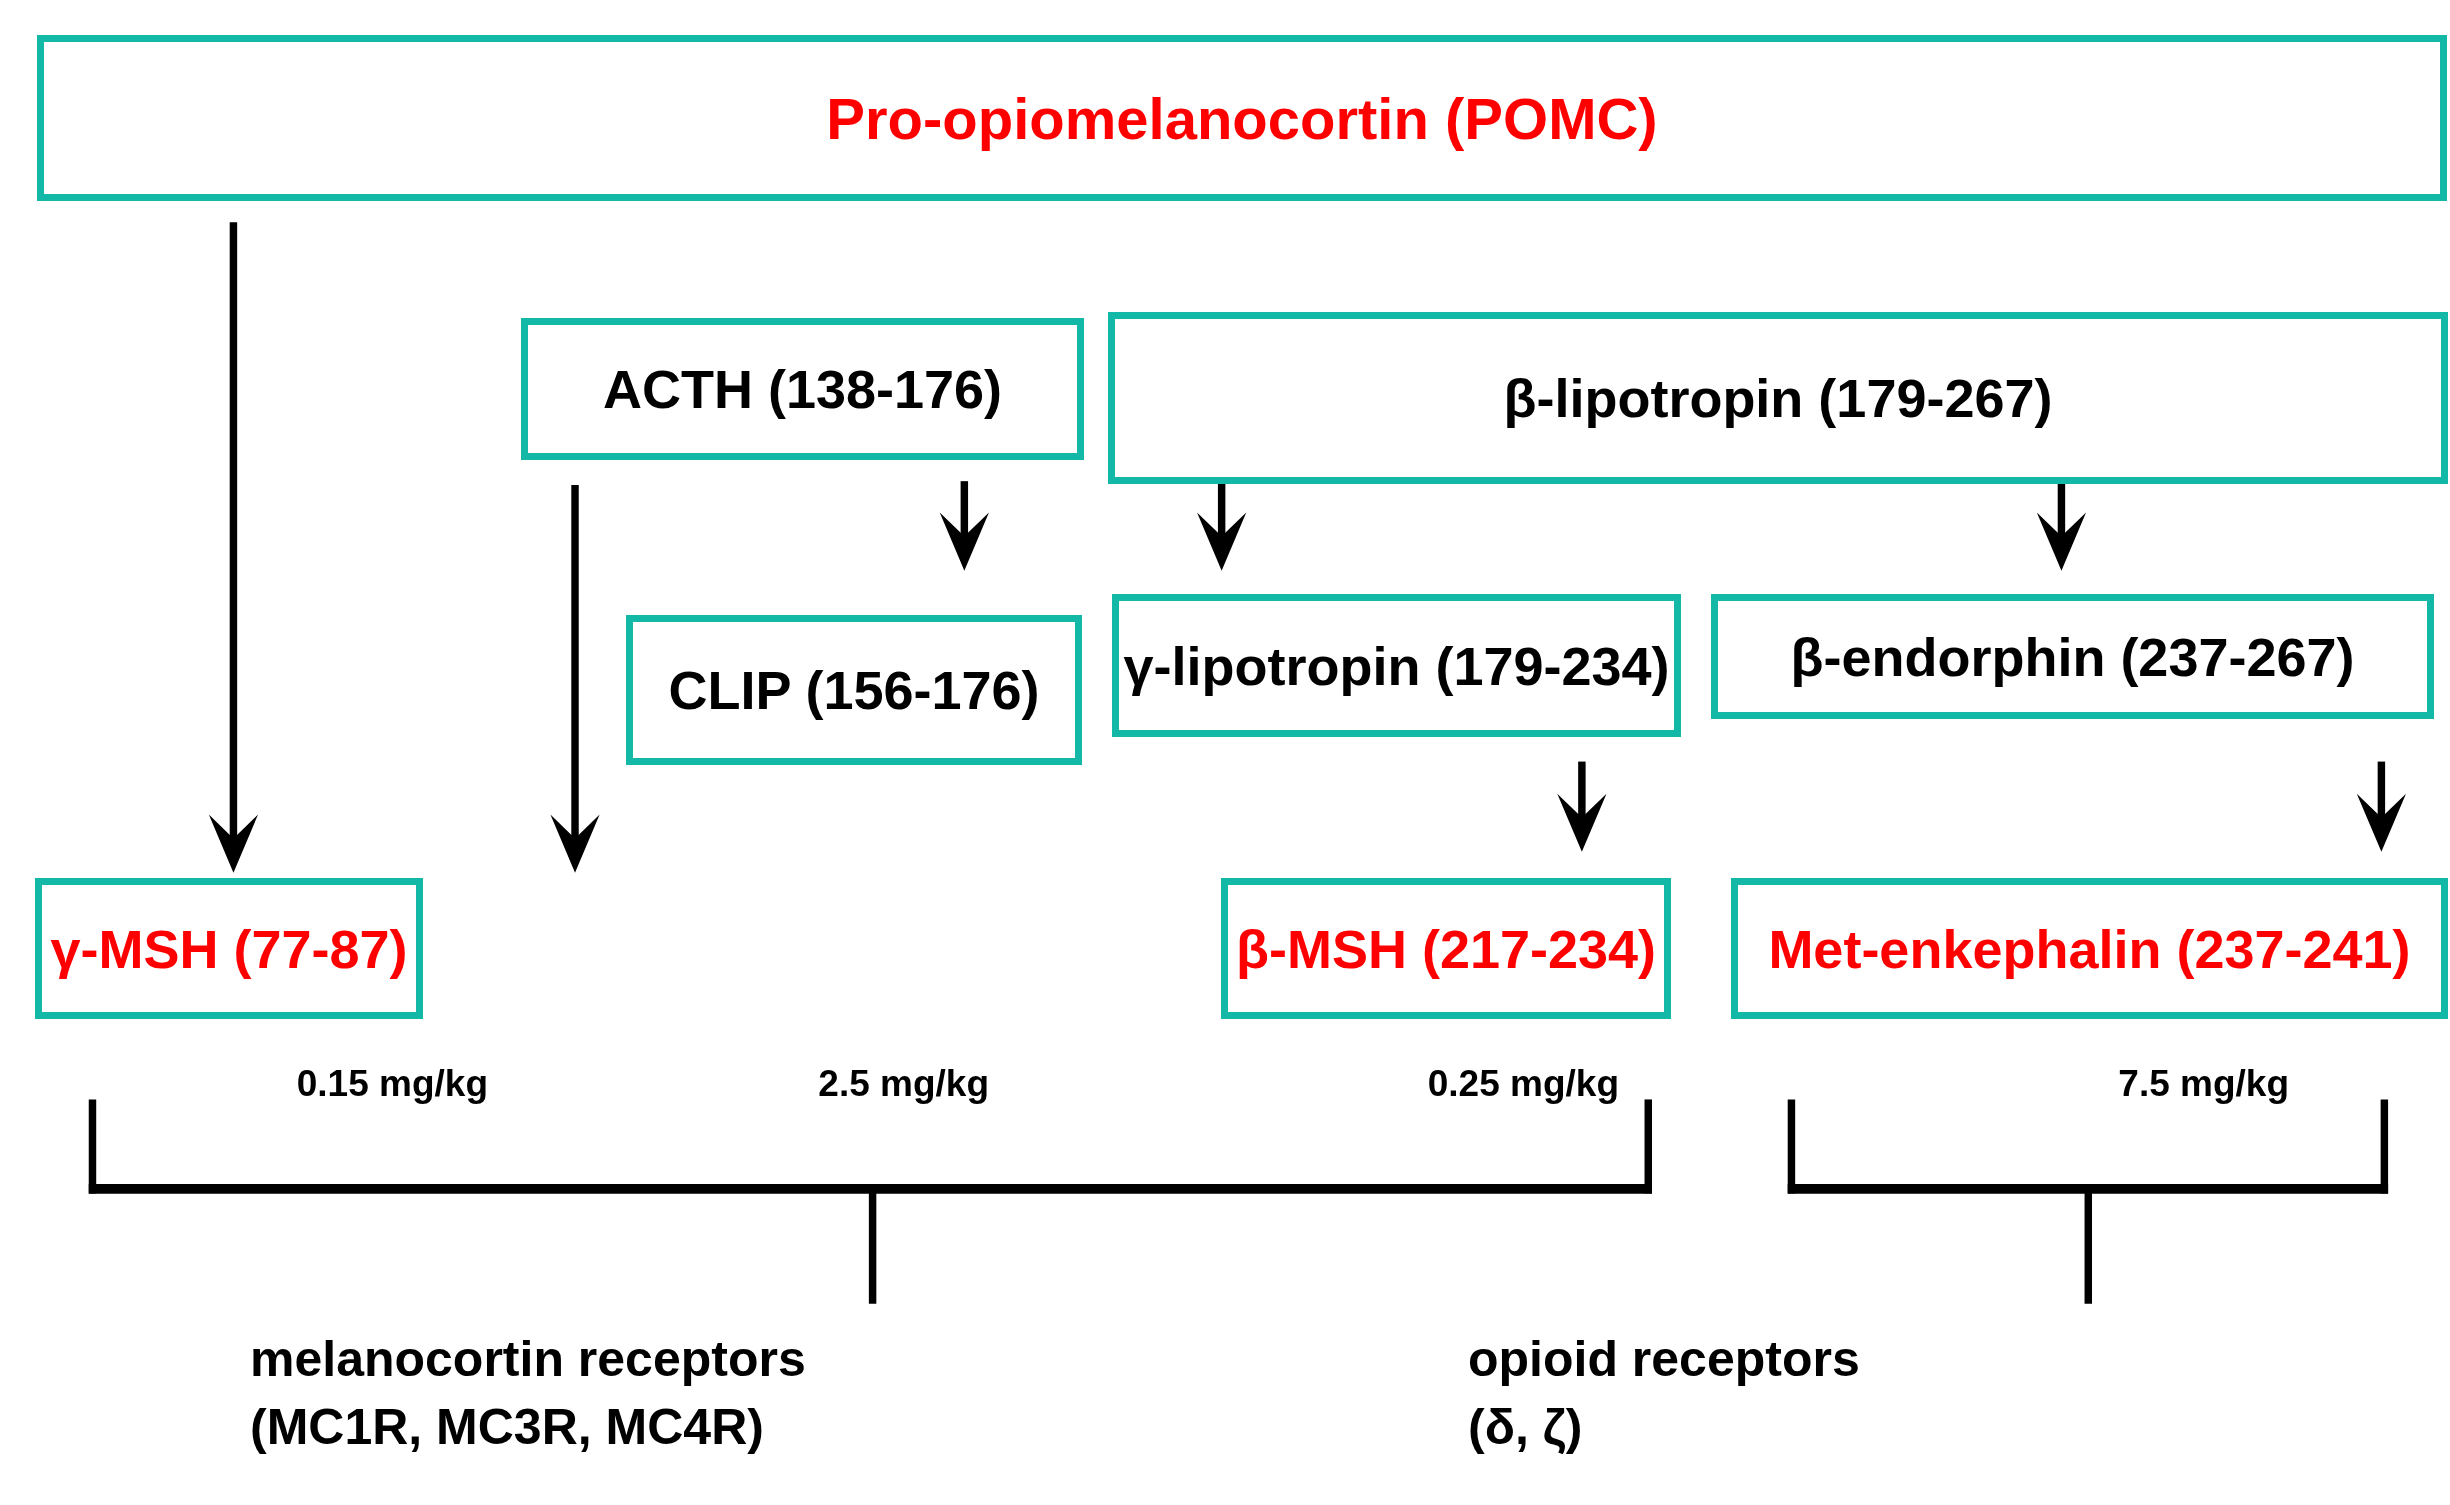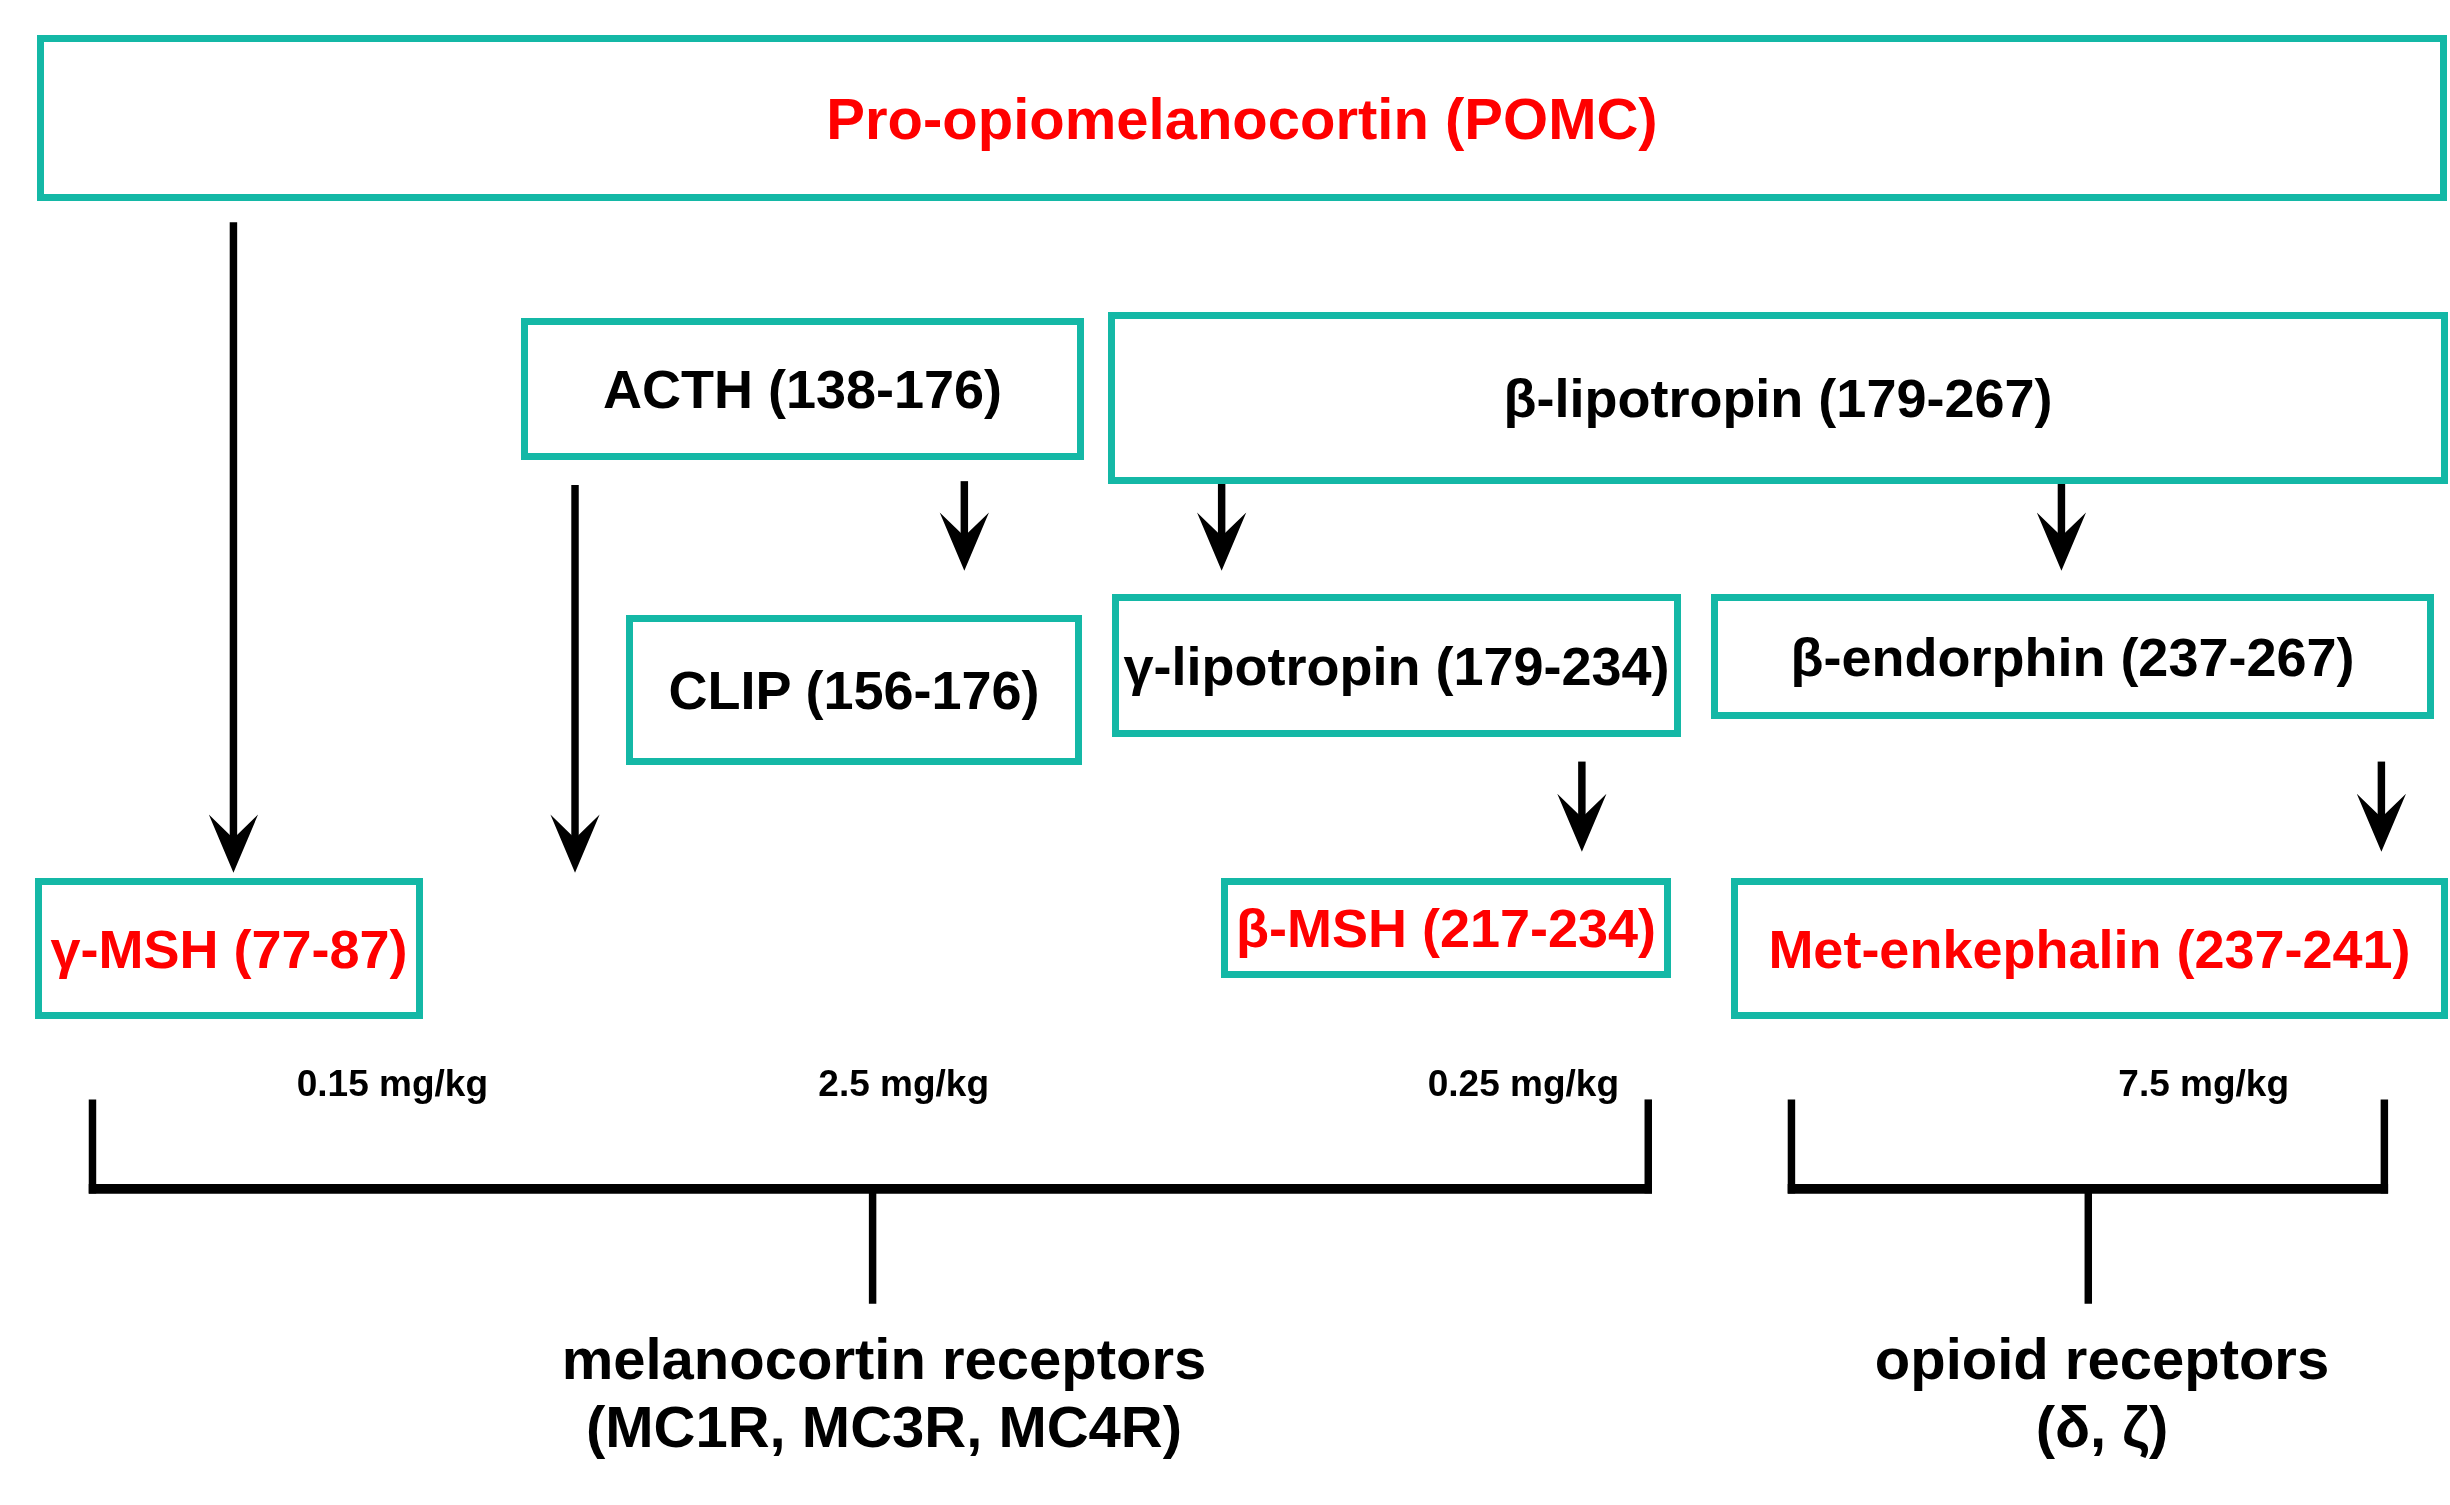--- a/index.html
+++ b/index.html
@@ -43,24 +43,23 @@
     font-size: 37px;
     line-height: 63px;
     color: #000000;
     text-align: right;
     white-space: nowrap;
   }
   .receptor-label {
     position: absolute;
     width: 1268px;
     font-weight: bold;
-    font-size: 58px;
+    font-size: 50px;
     line-height: 68px;
     color: #000000;
-    text-align: center;
     white-space: nowrap;
   }
   .receptor-label span { display: block; }
   #connector-layer {
     position: absolute;
     left: 0;
     top: 0;
     width: 2450px;
     height: 1506px;
   }
@@ -134,21 +133,21 @@
   <div class="box" style="left:1112px; top:594px; width:569px; height:143px;">
     <span>γ-lipotropin (179-234)</span>
   </div>
   <div class="box" style="left:1711px; top:594px; width:723px; height:125px;">
     <span>β-endorphin (237-267)</span>
   </div>
 
   <div class="box red-text" style="left:35px; top:878px; width:388px; height:141px;">
     <span>γ-MSH (77-87)</span>
   </div>
-  <div class="box red-text" style="left:1221px; top:878px; width:450px; height:100px;">
+  <div class="box red-text" style="left:1221px; top:878px; width:450px; height:141px;">
     <span>β-MSH (217-234)</span>
   </div>
   <div class="box red-text" style="left:1731px; top:878px; width:717px; height:141px;">
     <span>Met-enkephalin (237-241)</span>
   </div>
 
   <div class="dose" style="left:41px; top:1052px;">0.15 mg/kg</div>
   <div class="dose" style="left:542px; top:1052px;">2.5 mg/kg</div>
   <div class="dose" style="left:1172px; top:1052px;">0.25 mg/kg</div>
   <div class="dose" style="left:1842px; top:1052px;">7.5 mg/kg</div>

